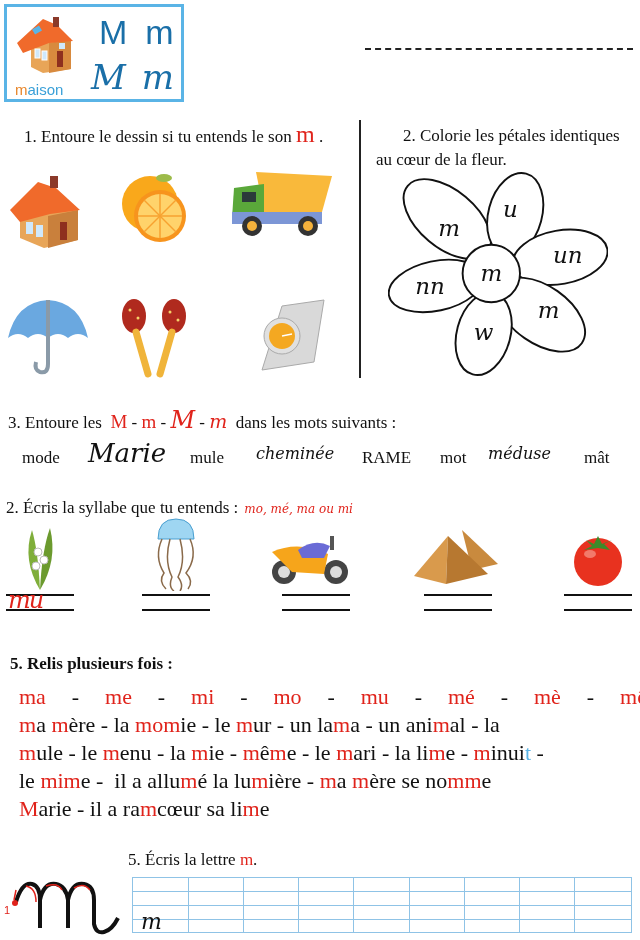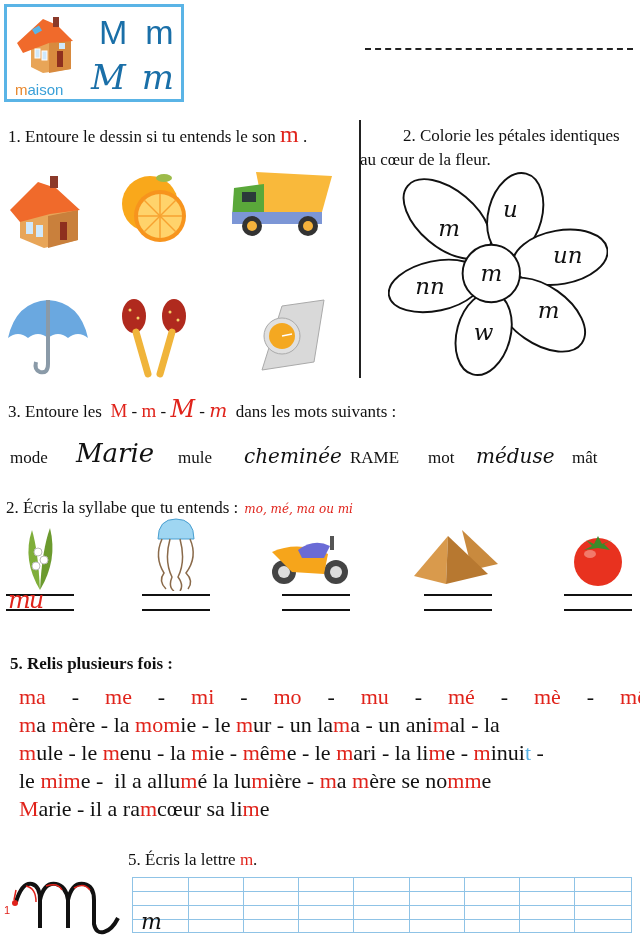--- a/index.html
+++ b/index.html
@@ -15,35 +15,35 @@
   #header-card .letters-print { position: absolute; left: 92px; top: 6px; font-family: "Liberation Sans", sans-serif; font-size: 34px; color: #1a6fa8; letter-spacing: 2px; }
   #header-card .letters-print span { margin-right: 16px; }
   #header-card .letters-cursive { position: absolute; left: 84px; top: 50px; font-family: "DejaVu Serif", serif; font-style: italic; font-size: 34px; color: #1a6fa8; }
   #header-card .letters-cursive span { margin-right: 16px; }
   #header-card .maison-label { position: absolute; left: 8px; top: 74px; font-family: "Liberation Sans", sans-serif; font-size: 15px; color: #3aa0d8; }
   #header-card .maison-label .m { color: #e8862a; }
 
   #name-line { left: 365px; top: 48px; width: 268px; border-top: 2px dashed #222; }
 
   .instr { font-size: 17px; line-height: 20px; white-space: nowrap; }
-  #q1-title { left: 8px; top: 124px; }
+  #q1-title { left: 24px; top: 124px; }
   #q1-title .m { font-size: 24px; }
   #divider { left: 359px; top: 120px; width: 2px; height: 258px; background: #222; }
   #q2-title { left: 371px; top: 126px; margin-left: 32px; }
-  #q2-title2 { left: 360px; top: 150px; }
+  #q2-title2 { left: 376px; top: 150px; }
 
   .pic { position: absolute; width: 80px; height: 80px; }
 
   
   #flower { left: 388px; top: 168px; width: 220px; height: 212px; }
 
-  #q3-title { left: 8px; top: 399px; }
-  #q3-words { left: 10px; top: 440px; width: 615px; height: 40px; text-align: center; }
+  #q3-title { left: 8px; top: 410px; }
+  #q3-words { left: 22px; top: 440px; width: 615px; height: 40px; text-align: center; }
   .word { position: absolute; font-size: 17px; top: 8px; }
-  .word.cur { font-family: "DejaVu Serif", serif; font-style: italic; font-size: 20px; top: 4px; }
+  .word.cur { font-family: "DejaVu Serif", serif; font-style: italic; font-size: 16px; top: 4px; }
   .word.big { font-size: 26px; top: -2px; }
 
   #q4-title { left: 6px; top: 498px; }
   #q4-title .syll { font-family: "DejaVu Serif", serif; font-style: italic; font-size: 12px; margin-left: 6px; }
 
   .answer-line { position: absolute; height: 2px; background: #111; width: 68px; }
   #q4-answer { left: 8px; top: 586px; font-family: "DejaVu Serif", serif; font-style: italic; font-size: 24px; color: #e0231b; letter-spacing: -2px; }
 
   #q5-title { left: 10px; top: 654px; font-weight: bold; }
   .read-line { position: absolute; left: 19px; width: 628px; font-size: 22px; line-height: 26px; white-space: nowrap; gap: 12px; }

